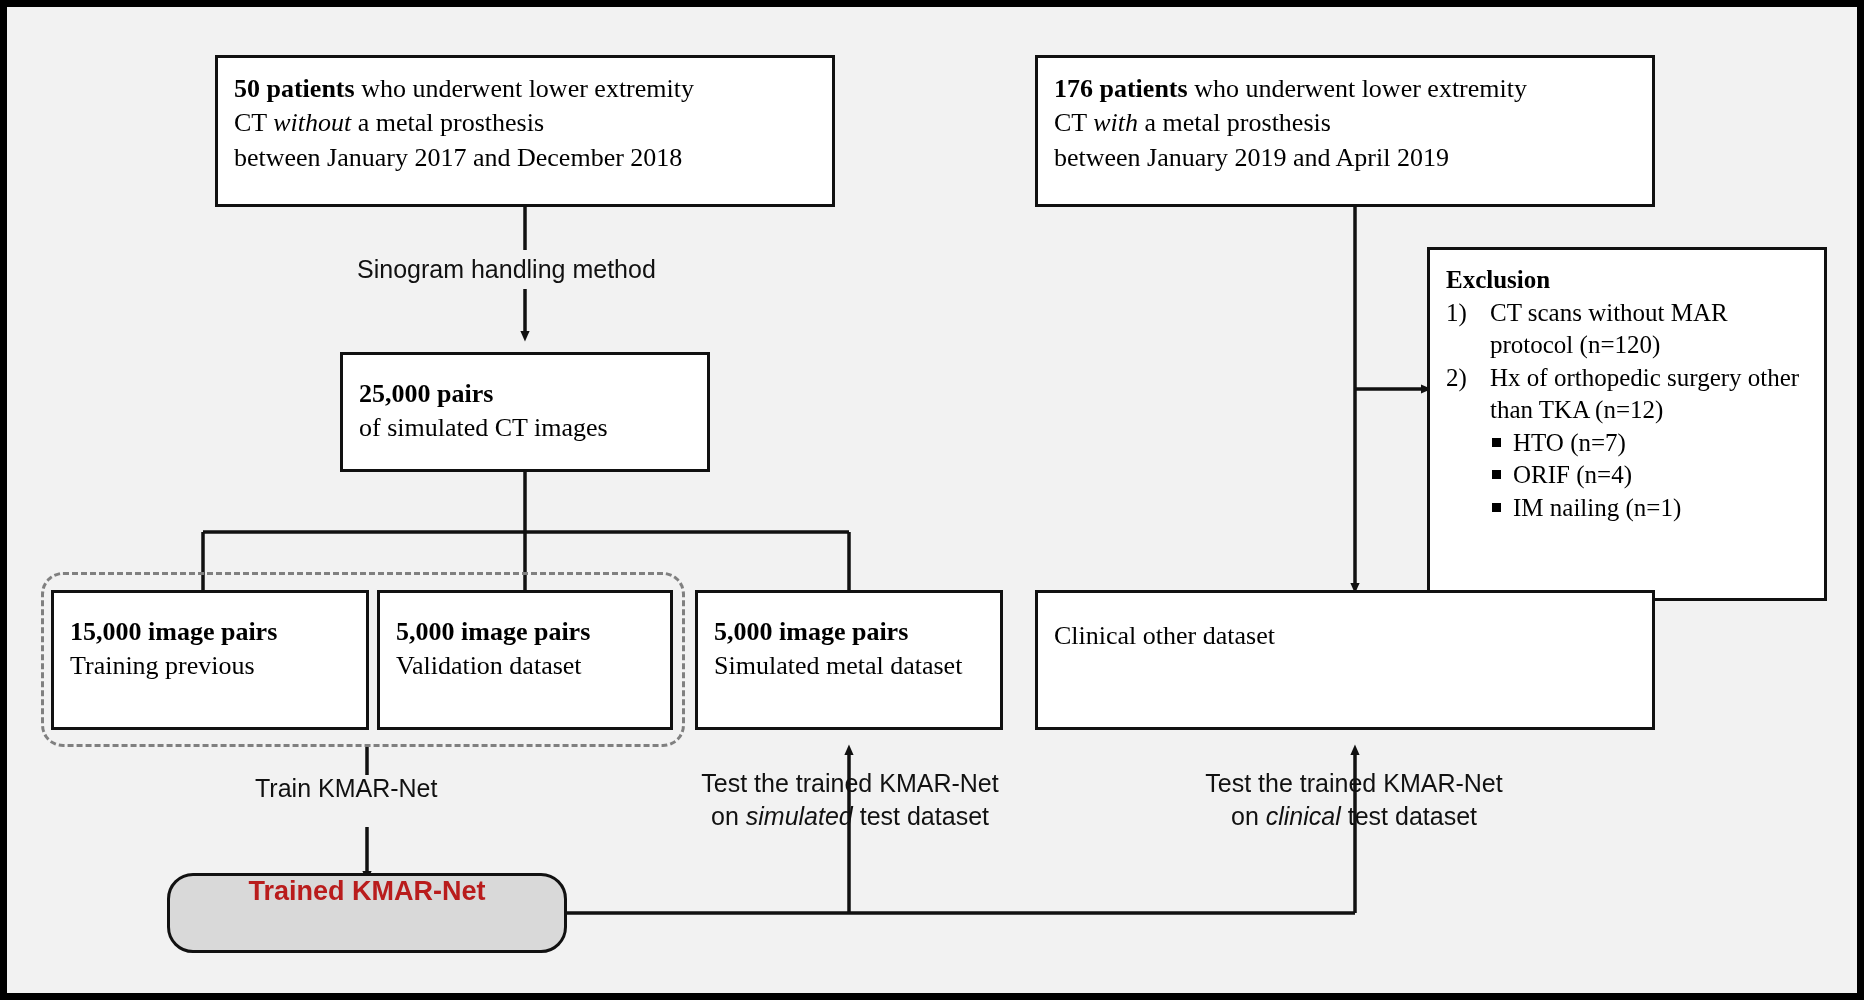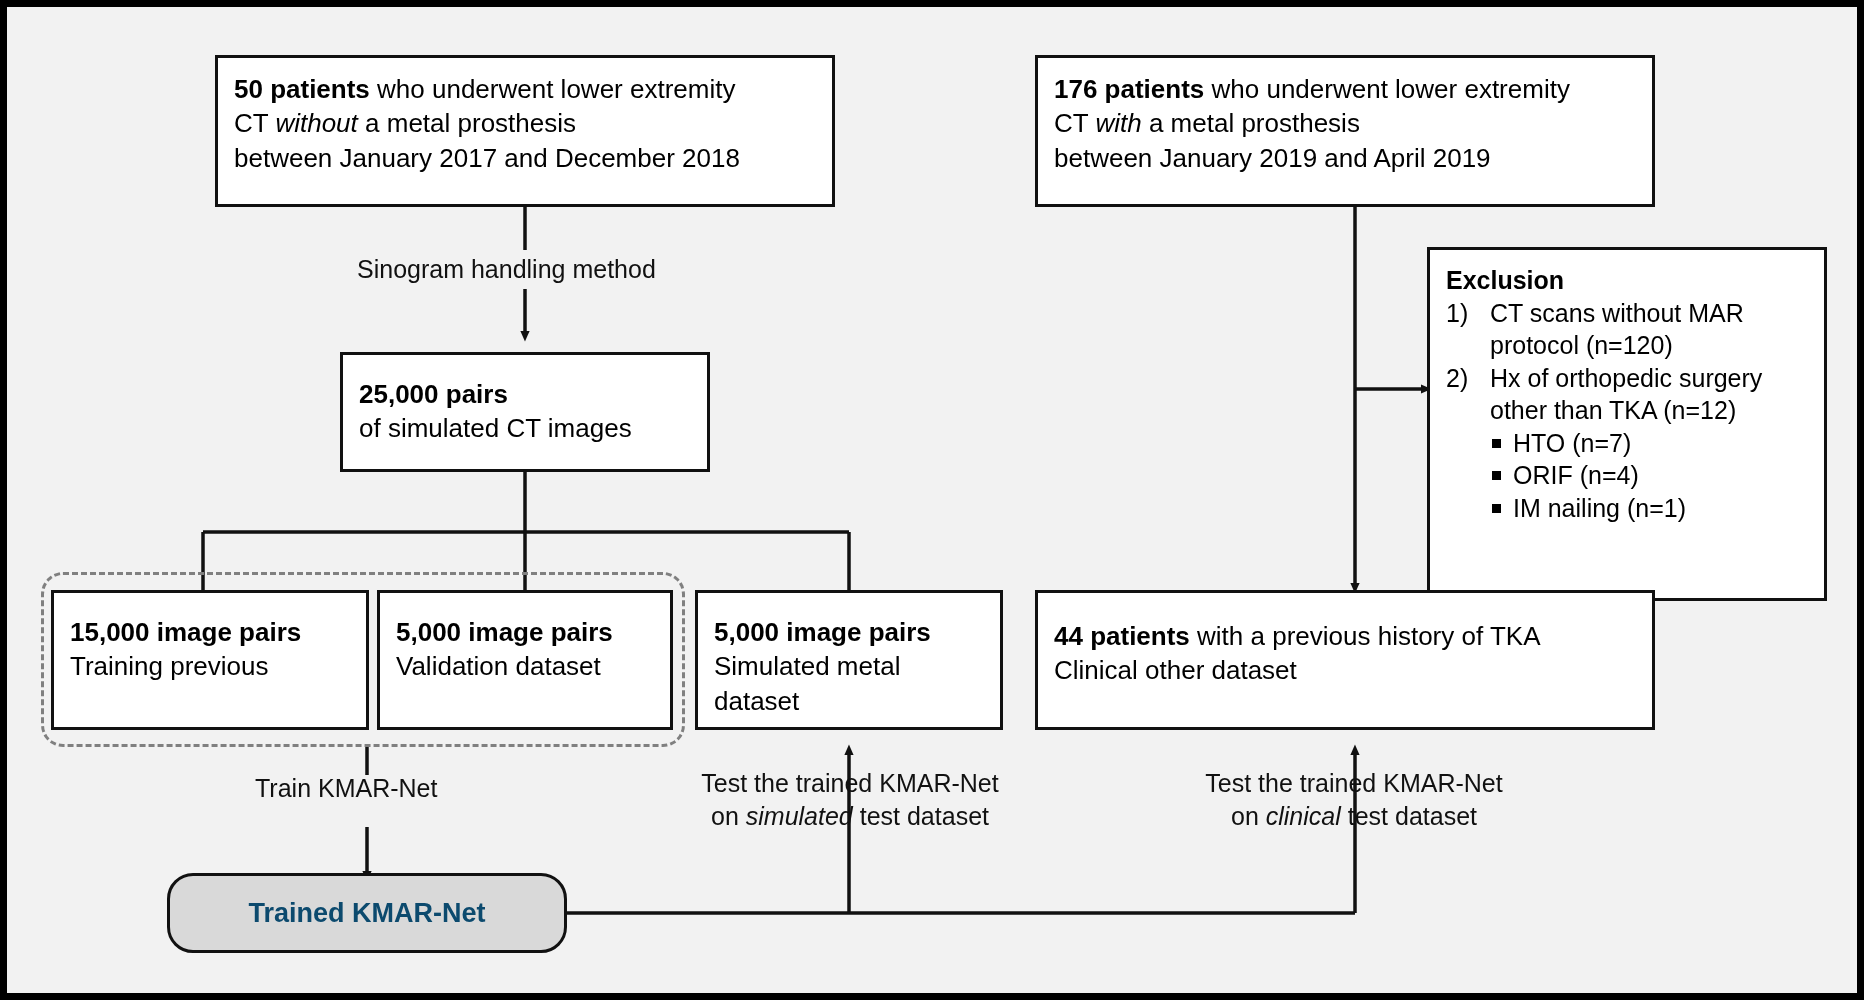--- a/index.html
+++ b/index.html
@@ -18,31 +18,32 @@
   }
   .box{
     position:absolute;
     background:#ffffff;
     border:3px solid #111;
     box-sizing:border-box;
     padding:14px 16px;
     font-size:26px;
     line-height:1.32;
     color:#000;
+    font-family:Liberation Serif, serif;
   }
   .box b{font-weight:bold;}
   .box i{font-style:italic;}
   .rounded{
     position:absolute;
     background:#d9d9d9;
     border:3px solid #111;
     border-radius:26px;
     box-sizing:border-box;
-    display:flex;align-items:center;justify-content:center;
-    font-size:27px;font-weight:bold;color:#0c4a6e;
+    display:flex;align-items:flex-start;justify-content:center;
+    font-size:27px;font-weight:bold;color:#b91c1c;
   }
   .dashgroup{
     position:absolute;
     border:3px dashed #808080;
     border-radius:22px;
     box-sizing:border-box;
     background:transparent;
   }
   .lbl{
     position:absolute;
@@ -160,23 +161,20 @@
     <div><b>5,000 image pairs</b></div>
     <div>Validation dataset</div>
   </div>
 
   <div class="box" style="left:688px;top:583px;width:308px;height:140px;padding-top:22px;">
     <div><b>5,000 image pairs</b></div>
     <div>Simulated metal dataset</div>
   </div>
 
   <div class="box" style="left:1028px;top:583px;width:620px;height:140px;padding-top:26px;">
-    <div>
-      <b>44 patients</b><span> with a previous history of TKA</span>
-    </div>
     <div>Clinical other dataset</div>
   </div>
 
   <div class="lbl" style="left:248px;top:765px;">Train KMAR-Net</div>
 
   <div class="lbl" style="left:668px;top:760px;text-align:center;width:350px;white-space:normal;">
     <div>Test the trained KMAR-Net</div>
     <div>
       <span>on </span><i>simulated</i><span> test dataset</span>
     </div>

